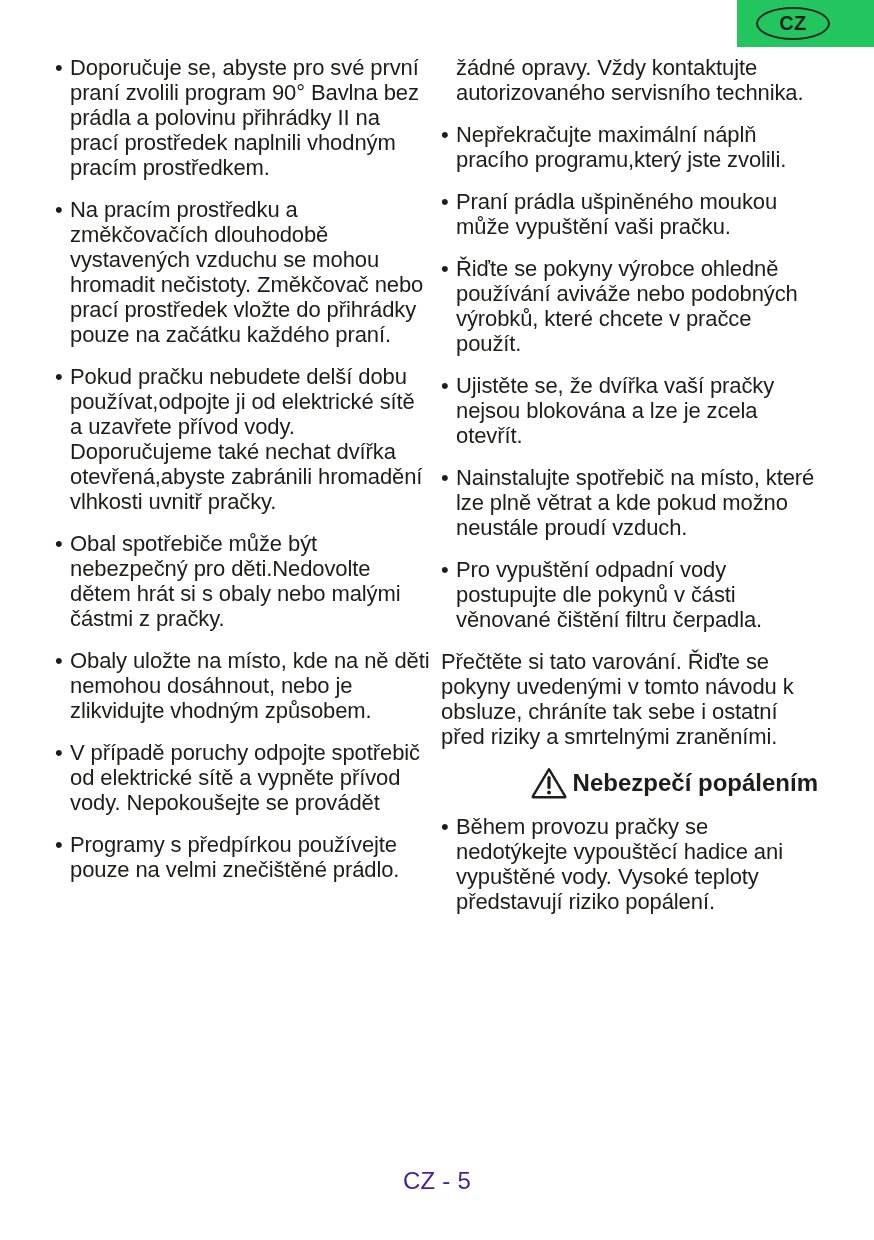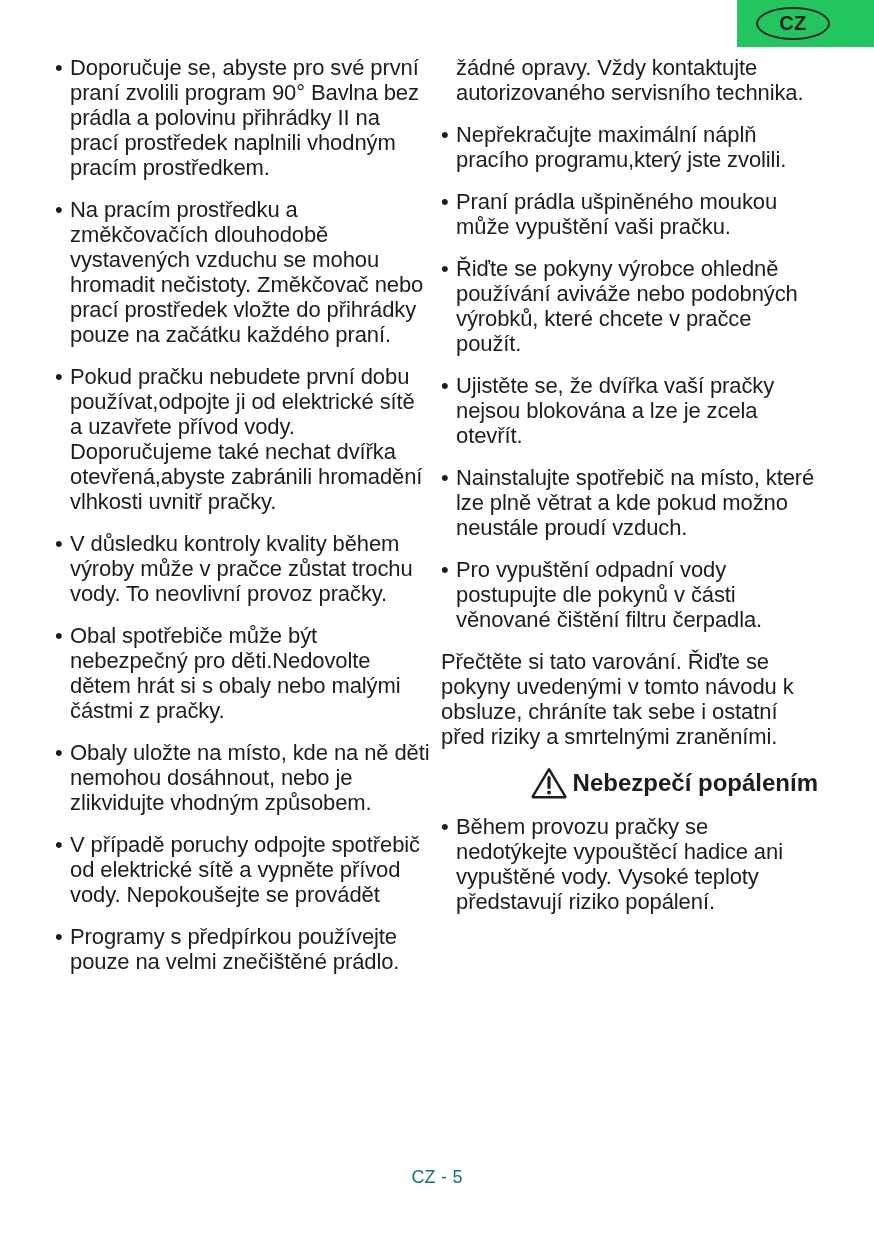--- a/index.html
+++ b/index.html
@@ -97,43 +97,42 @@
     flex: 0 0 auto;
     display: block;
   }
   
   .footer {
     position: absolute;
     top: 1167px;
     left: 0;
     width: 100%;
     text-align: center;
-    font-size: 18px;
-    color: #0f766e;
+    font-size: 24px;
+    color: #4c1d95;
     letter-spacing: 0.2px;
   }
 </style>
 </head>
 <body>
 
 <div class="page">
 
   <div class="badge-box">
     <div class="badge-ellipse">
       <span>CZ</span>
     </div>
   </div>
 
   <div class="columns">
 
     <div class="col col-left">
       <p class="bullet">Doporučuje se, abyste pro své první praní zvolili program 90° Bavlna bez prádla a polovinu přihrádky II na prací prostředek naplnili vhodným pracím prostředkem.</p>
       <p class="bullet">Na pracím prostředku a změkčovačích dlouhodobě vystavených vzduchu se mohou hromadit nečistoty. Změkčovač nebo prací prostředek vložte do přihrádky pouze na začátku každého praní.</p>
-      <p class="bullet">Pokud pračku nebudete první dobu používat,odpojte ji od elektrické sítě a uzavřete přívod vody. Doporučujeme také nechat dvířka otevřená,abyste zabránili hromadění vlhkosti uvnitř pračky.</p>
-      <p class="bullet">V důsledku kontroly kvality během výroby může v pračce zůstat trochu vody. To neovlivní provoz pračky.</p>
+      <p class="bullet">Pokud pračku nebudete delší dobu používat,odpojte ji od elektrické sítě a uzavřete přívod vody. Doporučujeme také nechat dvířka otevřená,abyste zabránili hromadění vlhkosti uvnitř pračky.</p>
       <p class="bullet">Obal spotřebiče může být nebezpečný pro děti.Nedovolte dětem hrát si s obaly nebo malými částmi z pračky.</p>
       <p class="bullet">Obaly uložte na místo, kde na ně děti nemohou dosáhnout, nebo je zlikvidujte vhodným způsobem.</p>
       <p class="bullet">V případě poruchy odpojte spotřebič od elektrické sítě a vypněte přívod vody. Nepokoušejte se provádět</p>
       <p class="bullet">Programy s předpírkou používejte pouze na velmi znečištěné prádlo.</p>
     </div>
 
     <div class="col col-right">
       <p class="cont">žádné opravy. Vždy kontaktujte autorizovaného servisního technika.</p>
       <p class="bullet">Nepřekračujte maximální náplň pracího programu,který jste zvolili.</p>
       <p class="bullet">Praní prádla ušpiněného moukou může vypuštění vaši pračku.</p>

